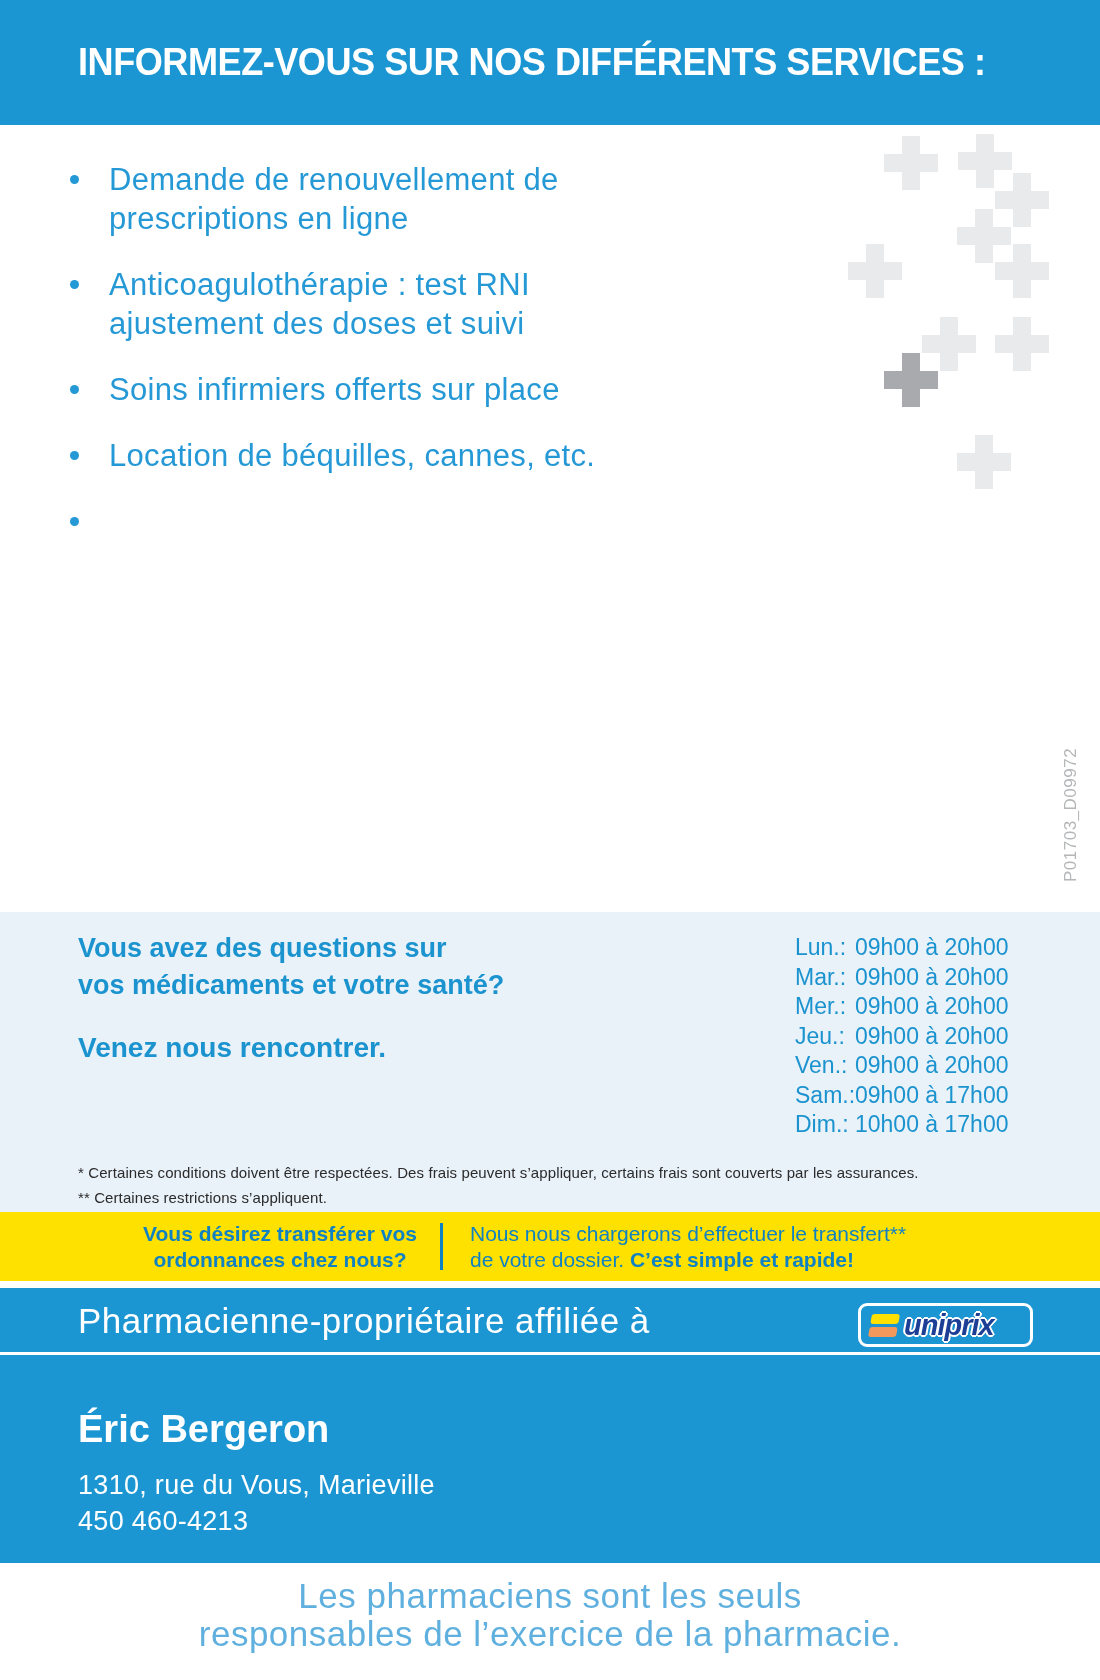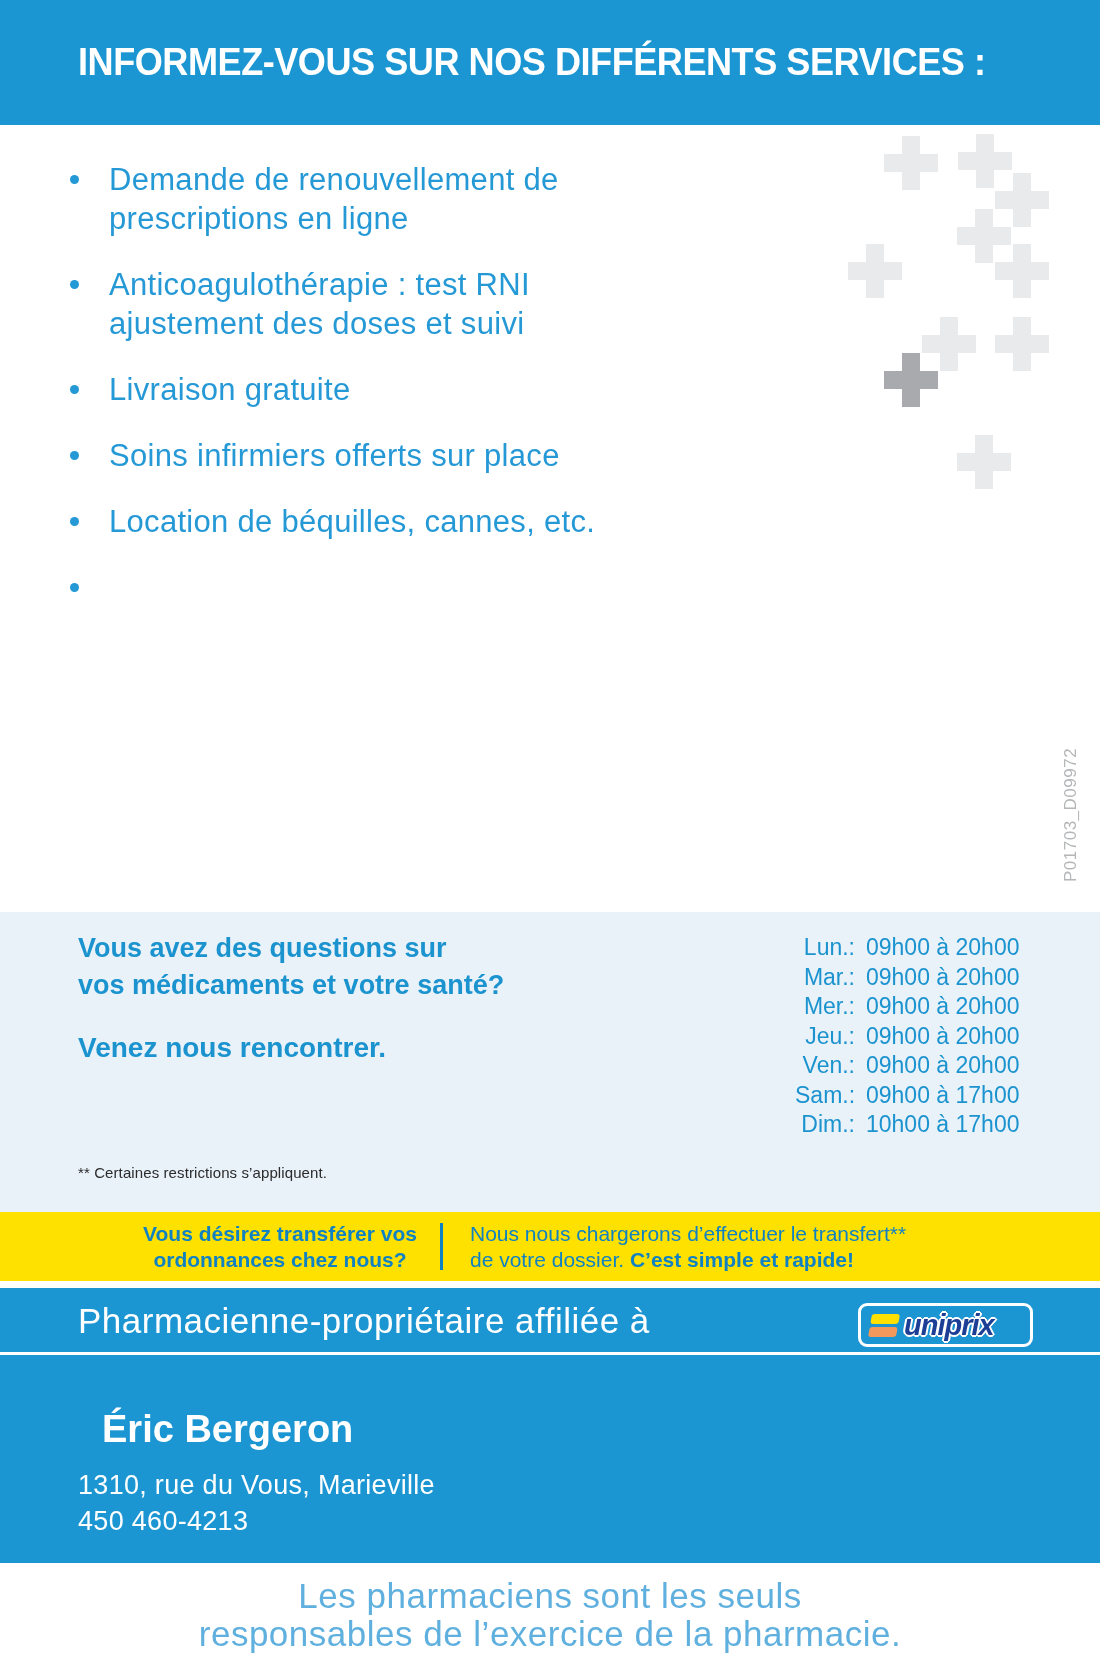--- a/index.html
+++ b/index.html
@@ -56,21 +56,21 @@
     position:absolute; left:78px; top:18px;
     font-size:27px; font-weight:bold; line-height:37px; color:#1A93CF;
   }
   .q-cta {
     position:absolute; left:78px; top:120px;
     font-size:28px; font-weight:bold; color:#1A93CF;
   }
   .hours { position:absolute; left:795px; top:21px; }
   .hours-row { display:flex; height:29.5px; align-items:center; }
   .hours-day {
-    width:60px; text-align:right; margin-right:11px;
+    width:60px; text-align:left; 
     font-size:23px; color:#1A93CF;
   }
   .hours-time { font-size:23px; color:#1A93CF; white-space:nowrap; }
 
   
   .footnotes { position:absolute; left:78px; top:1160px; }
   .footnote { font-size:15px; line-height:25px; color:#2B2B2B; letter-spacing:0.1px; }
 
   
   .transfer-banner {
@@ -106,21 +106,21 @@
   .logo-equals .bar { width:28px; height:10px; border-radius:3px; }
   .logo-equals .bar.top { background:#FFE000; margin-bottom:3px; }
   .logo-equals .bar.bottom { background:#F2985C; }
   .logo-text {
     font-size:29px; font-weight:bold; font-style:italic; letter-spacing:-1px;
     color:#1C3E95;
     text-shadow:-2px 0 #fff, 2px 0 #fff, 0 -2px #fff, 0 2px #fff,
                 -1px -1px #fff, 1px 1px #fff, -1px 1px #fff, 1px -1px #fff;
   }
   .bar-rule { position:absolute; left:0; top:64px; width:1100px; height:3px; background:#ffffff; }
-  .owner-name { position:absolute; left:78px; top:120px; font-size:38px; font-weight:bold; color:#ffffff;margin-left:24px; }
+  .owner-name { position:absolute; left:78px; top:120px; font-size:38px; font-weight:bold; color:#ffffff; }
   .owner-address { position:absolute; left:78px; top:182px; font-size:27px; color:#ffffff; letter-spacing:0.3px; }
   .owner-phone { position:absolute; left:78px; top:218px; font-size:27px; color:#ffffff; letter-spacing:0.3px; }
 
   
   .disclaimer {
     position:absolute; left:0; top:1577px; width:1100px; text-align:center;
     font-size:35px; line-height:38px; color:#5FB0DE; letter-spacing:0.5px;
   }
 </style>
 </head>
@@ -135,24 +135,20 @@
   <div class="services">
     <div class="service-item">
       <span class="service-dot"></span>
       <span class="service-text">Demande de renouvellement de
 prescriptions en ligne</span>
     </div>
     <div class="service-item">
       <span class="service-dot"></span>
       <span class="service-text">Anticoagulothérapie : test RNI
 ajustement des doses et suivi</span>
-    </div>
-    <div class="service-item">
-      <span class="service-dot"></span>
-      <span class="service-text">Livraison gratuite</span>
     </div>
     <div class="service-item">
       <span class="service-dot"></span>
       <span class="service-text">Soins infirmiers offerts sur place</span>
     </div>
     <div class="service-item">
       <span class="service-dot"></span>
       <span class="service-text">Location de béquilles, cannes, etc.</span>
     </div>
     <div class="service-item">
@@ -206,20 +202,21 @@
         <span class="hours-time">09h00 à 17h00</span>
       </div>
       <div class="hours-row">
         <span class="hours-day">Dim.:</span>
         <span class="hours-time">10h00 à 17h00</span>
       </div>
     </div>
   </div>
 
   <div class="footnotes">
+    <div class="footnote">* Certaines conditions doivent être respectées. Des frais peuvent s’appliquer, certains frais sont couverts par les assurances.</div>
     <div class="footnote">** Certaines restrictions s’appliquent.</div>
   </div>
 
   <div class="transfer-banner">
     <div class="tb-left">
       <div>Vous désirez transférer vos</div>
       <div>ordonnances chez nous?</div>
     </div>
     <div class="tb-divider"></div>
     <div class="tb-right">

